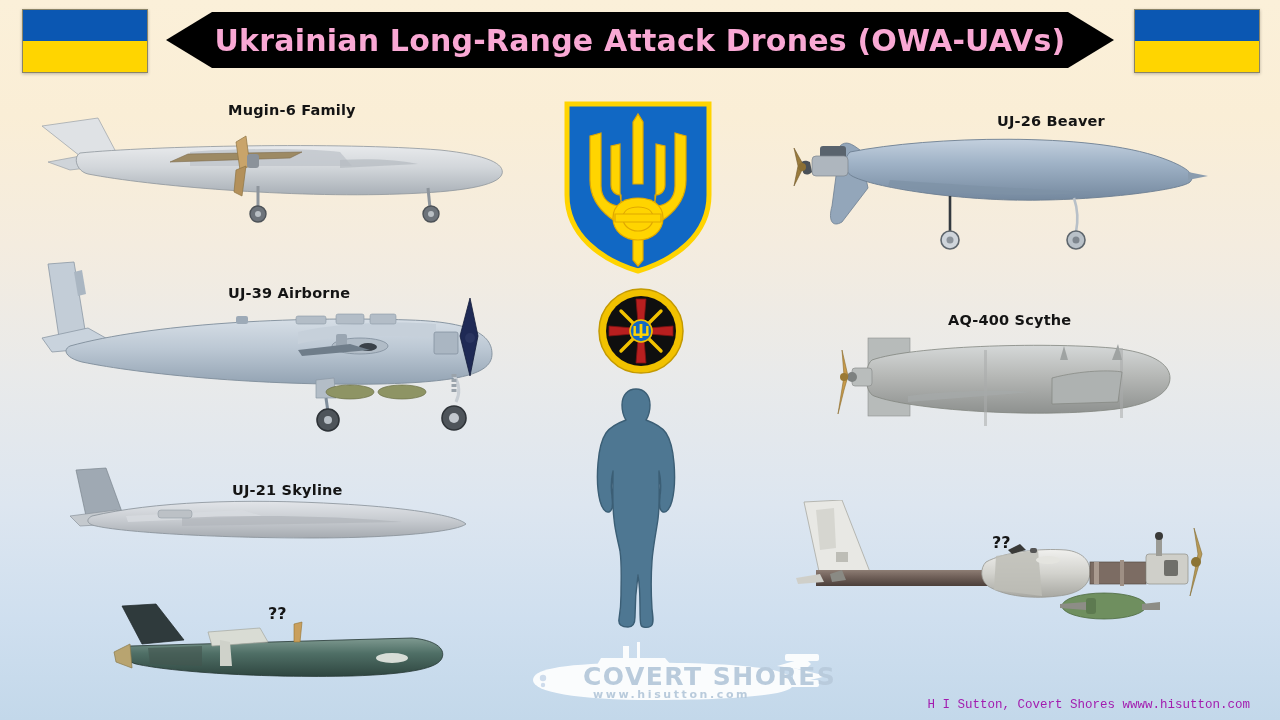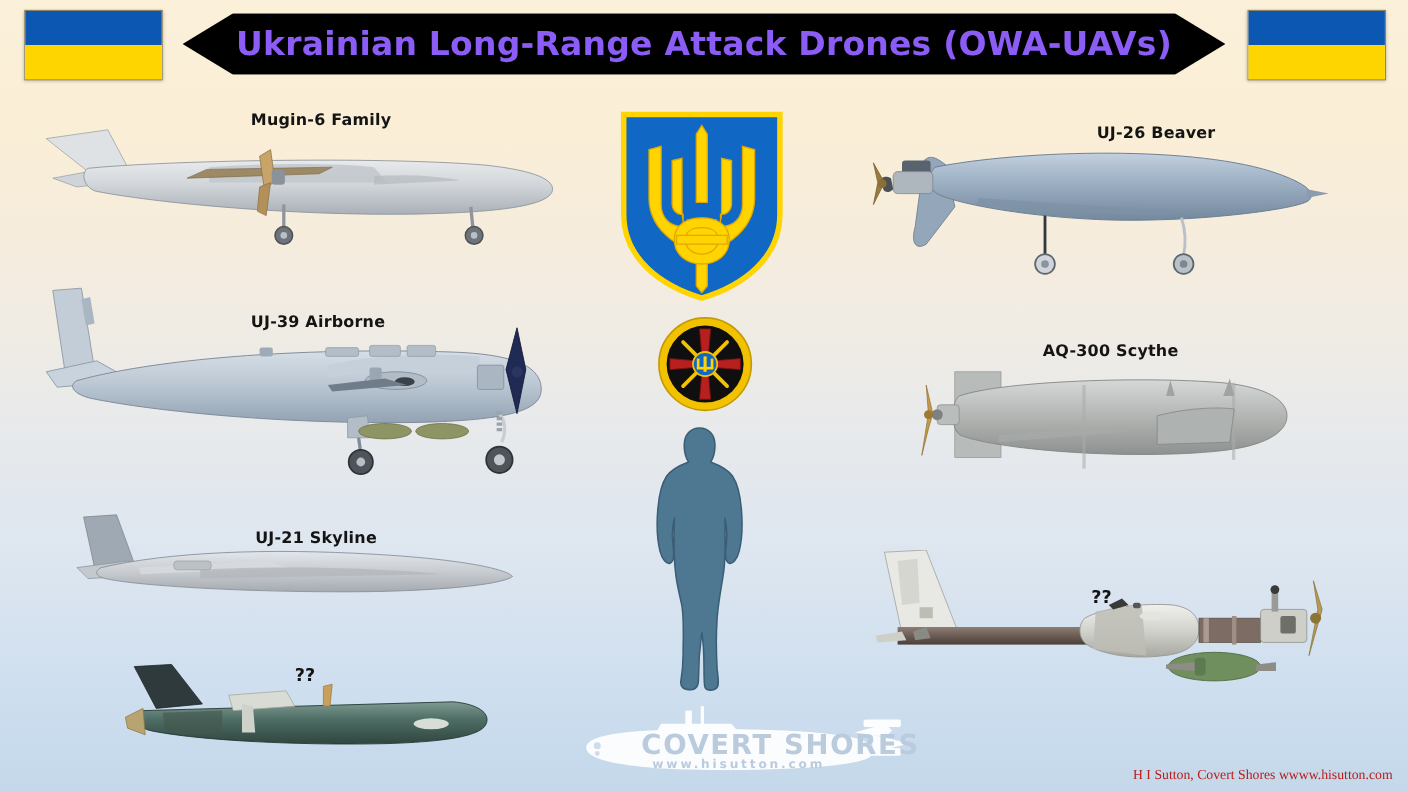--- a/index.html
+++ b/index.html
@@ -18,21 +18,21 @@
   .flag .top{height:50%;background:#0b57b2;}
   .flag .bot{height:50%;background:#ffd500;}
 
   
   .banner{
     left:166px;top:12px;width:948px;height:56px;background:#000;
     clip-path:polygon(0% 50%,46px 0%,902px 0%,100% 50%,902px 100%,46px 100%);
     display:flex;align-items:center;justify-content:center;
   }
   .banner h1{
-    margin:0;color:#8b5cf6;font-size:30px;font-weight:bold;letter-spacing:.2px;
+    margin:0;color:#f9a8d4;font-size:30px;font-weight:bold;letter-spacing:.2px;
     font-family:"DejaVu Sans", sans-serif;white-space:nowrap;
   }
   .subtitle{
     left:0;right:0;top:64px;text-align:center;font-size:11.5px;color:#4a4638;
     font-family:"Liberation Sans", sans-serif;letter-spacing:.15px;
   }
 
   
   .dlabel{
     font-size:14.5px;font-weight:bold;color:#141414;white-space:nowrap;
@@ -43,22 +43,22 @@
   
   .coa{left:563px;top:100px;width:150px;height:175px;}
 
   .emblem{left:597px;top:287px;width:88px;height:88px;}
 
   
   .human{left:588px;top:385px;width:96px;height:244px;}
 
   
   .credit{
-    right:14px;bottom:8px;font-size:12.5px;color:#b91c1c;
-    font-family:Liberation Serif, serif;white-space:nowrap;
+    right:30px;bottom:8px;font-size:12.5px;color:#a21caf;
+    font-family:Liberation Mono, monospace;white-space:nowrap;
   }
 
   
   .cslogo{left:505px;top:640px;width:330px;height:76px;}
   .cs-txt1{font-family:"DejaVu Sans",sans-serif;font-weight:bold;font-size:25px;fill:#b9cbdc;letter-spacing:1.5px;}
   .cs-txt2{font-family:"DejaVu Sans",sans-serif;font-weight:bold;font-size:11px;fill:#b9cbdc;letter-spacing:2.6px;}
 </style>
 </head>
 <body>
 
@@ -201,21 +201,21 @@
     <circle cx="298" cy="162" r="11" fill="#4e545a" stroke="#2e3338" stroke-width="1.6"></circle>
     <circle cx="298" cy="162" r="4" fill="#b7bec5"></circle>
     <ellipse cx="320" cy="134" rx="24" ry="7" fill="#8e9464" stroke="#6b7047" stroke-width="0.7"></ellipse>
     <ellipse cx="372" cy="134" rx="24" ry="7" fill="#8e9464" stroke="#6b7047" stroke-width="0.7"></ellipse>
     <path d="M424 118 C430 126 430 136 426 144" stroke="#c8ced4" stroke-width="3" fill="none"></path>
     <line x1="424" y1="116" x2="424" y2="134" stroke="#9aa3ab" stroke-width="5" stroke-dasharray="3 2"></line>
     <circle cx="424" cy="160" r="12" fill="#4e545a" stroke="#2e3338" stroke-width="1.6"></circle>
     <circle cx="424" cy="160" r="5" fill="#c2c8ce"></circle>
   </svg>
 
-  <div class="abs dlabel" style="left:948px;top:312px;">AQ-300 Scythe</div>
+  <div class="abs dlabel" style="left:948px;top:312px;">AQ-400 Scythe</div>
   <svg class="abs" style="left:812px;top:330px;" width="400" height="105" viewBox="0 0 400 105">
     <defs>
       <linearGradient id="scy" x1="0" y1="0" x2="0" y2="1">
         <stop offset="0" stop-color="#d5d8d8"></stop>
           <stop offset="0.45" stop-color="#b6b8b6"></stop>
         <stop offset="1" stop-color="#8e918f"></stop>
       </linearGradient>
     </defs>
     <rect x="56" y="8" width="42" height="78" fill="#b7bbba" stroke="#8e918f" stroke-width="0.6"></rect>
     <path d="M60 30 C100 16 230 12 300 18 C340 22 358 34 358 48 C358 64 336 76 296 80

